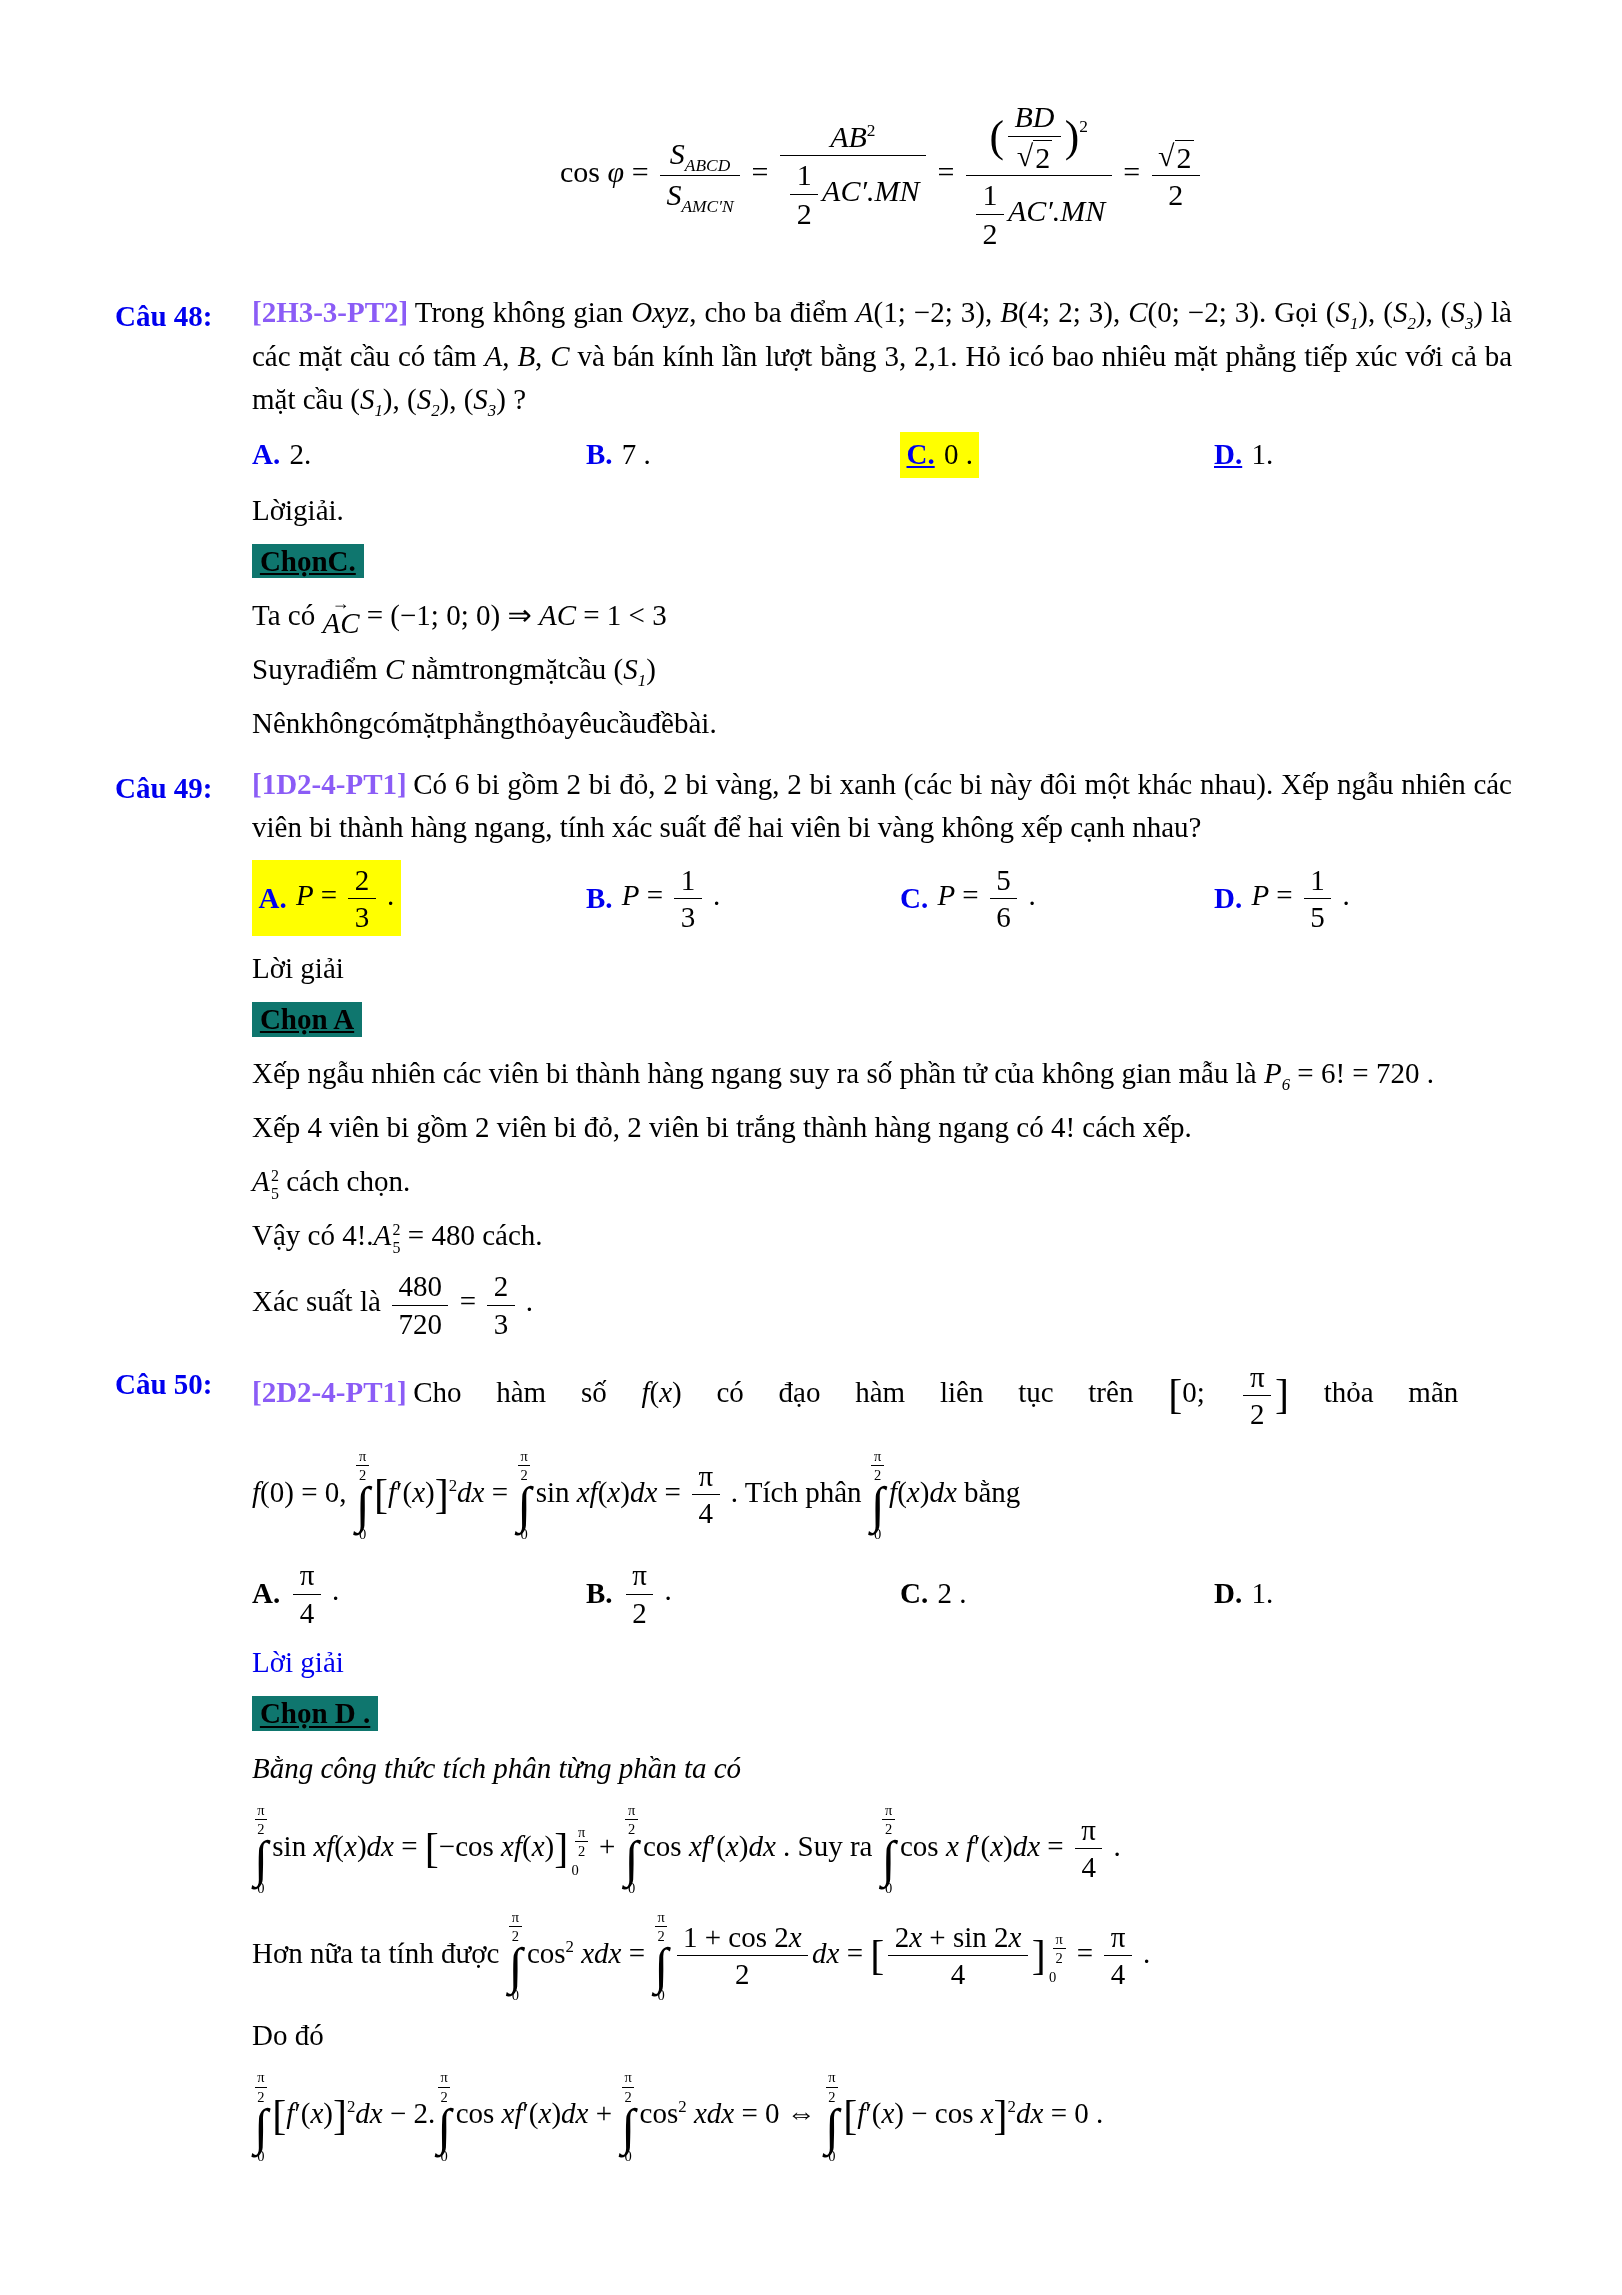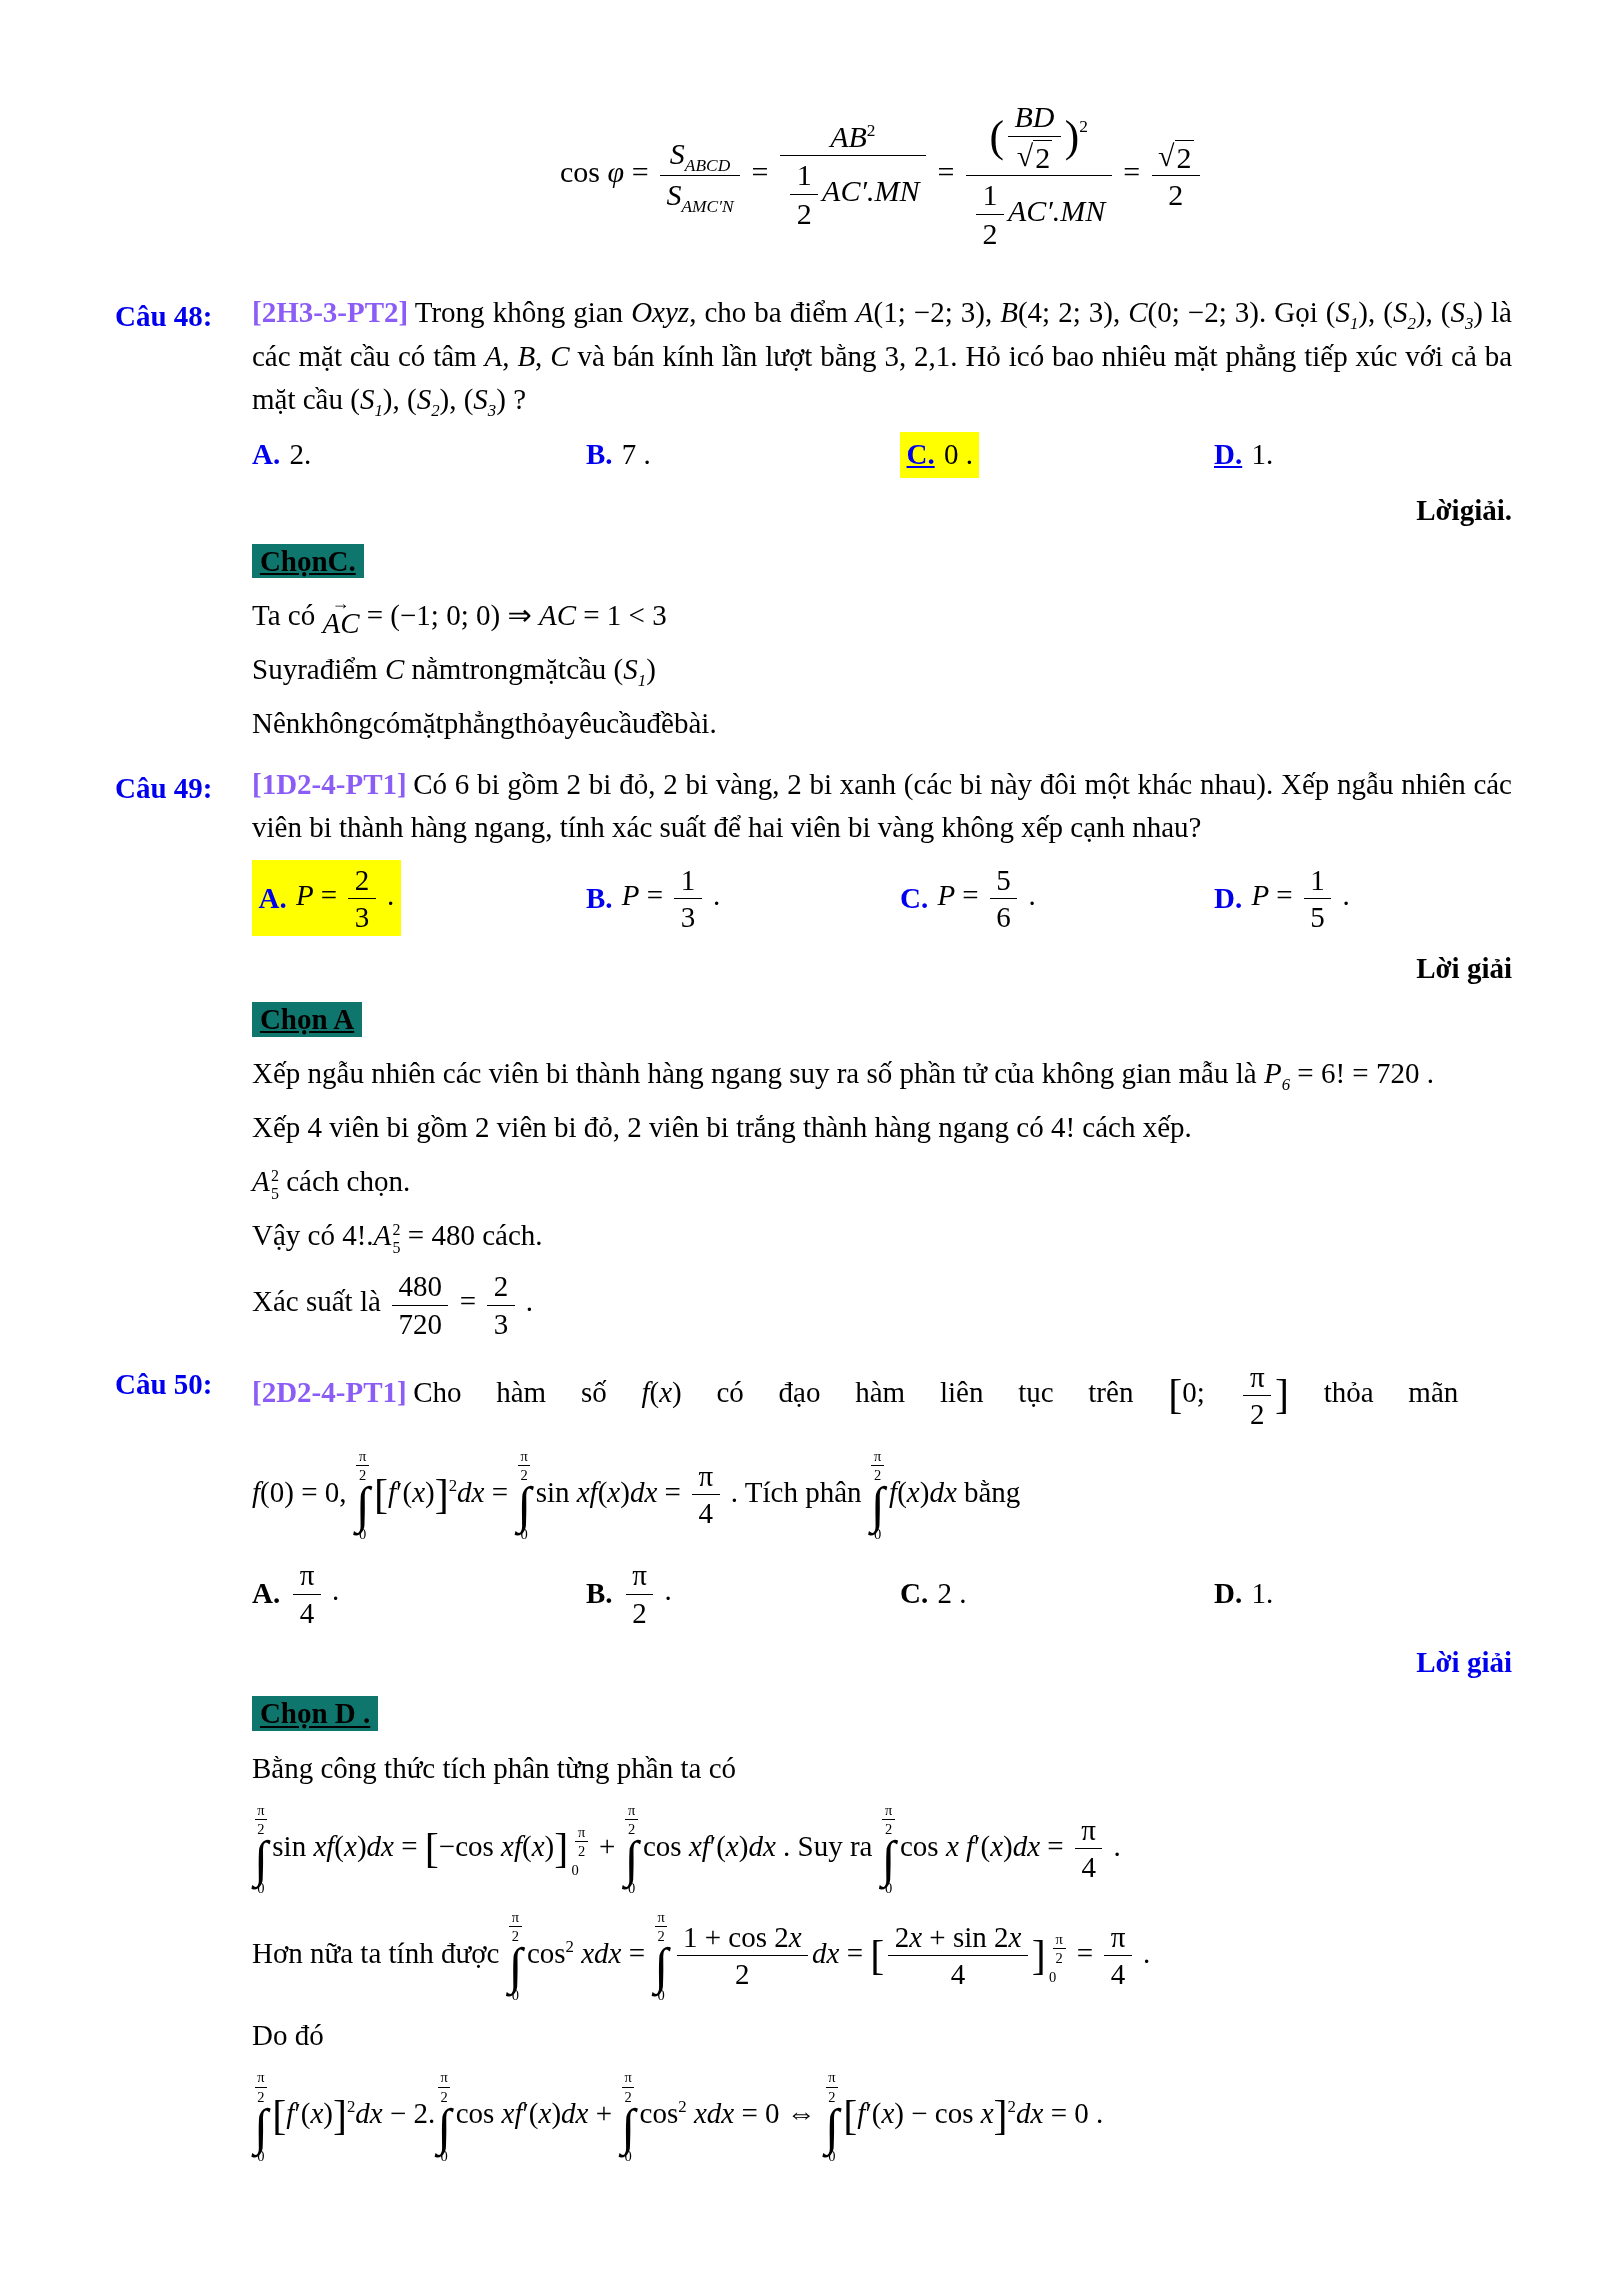--- a/index.html
+++ b/index.html
@@ -20,26 +20,26 @@
   .answers{display:flex;align-items:center;margin:10.5px 0;}
   .ans{display:inline-flex;align-items:center;gap:9.2px;}
   .answers .ans:nth-child(1){width:334px;}
   .answers .ans:nth-child(2){width:314px;}
   .answers .ans:nth-child(3){width:314px;}
   .answers .ans:nth-child(4){flex:1;}
   .letter{font-weight:bold;}
   .blue{color:#0000ee;}
   .ul{text-decoration:underline;}
   .hlY{background:#ffff00;display:inline-flex;align-items:center;gap:9.2px;padding:1.3px 6.5px;}
-  .center-head{text-align:right;font-weight:bold;margin:7.9px 0;}
+  .center-head{text-align:left;font-weight:normal;margin:7.9px 0;}
   .blue-head{color:#0000ee;}
   .chon-row{margin:6.5px 0;}
   .hlG{background:#0f766e;font-weight:bold;text-decoration:underline;padding:1.3px 7.9px;}
   .sol{margin:10.5px 0;}
-  .it-line{}
+  .it-line{font-style:italic;}
   
   .m-it{font-style:italic;}
   .m-sup{font-size:0.58em;vertical-align:super;line-height:1;}
   .m-sub{font-size:0.58em;vertical-align:sub;line-height:1;font-style:italic;}
   .m-big{font-size:1.45em;line-height:0.9;vertical-align:middle;}
   .m-frac{display:inline-flex;flex-direction:column;vertical-align:middle;text-align:center;margin:0 3.9px;line-height:1.25;}
   .m-num{display:block;padding:0 6.5px;border-bottom:1.3px solid #000;}
   .m-den{display:block;padding:0 6.5px;}
   .m-int{display:inline-flex;flex-direction:column;align-items:center;vertical-align:middle;line-height:1;margin:0 3.9px 0 1.3px;}
   .m-intsym{font-size:1.75em;line-height:0.85;}

